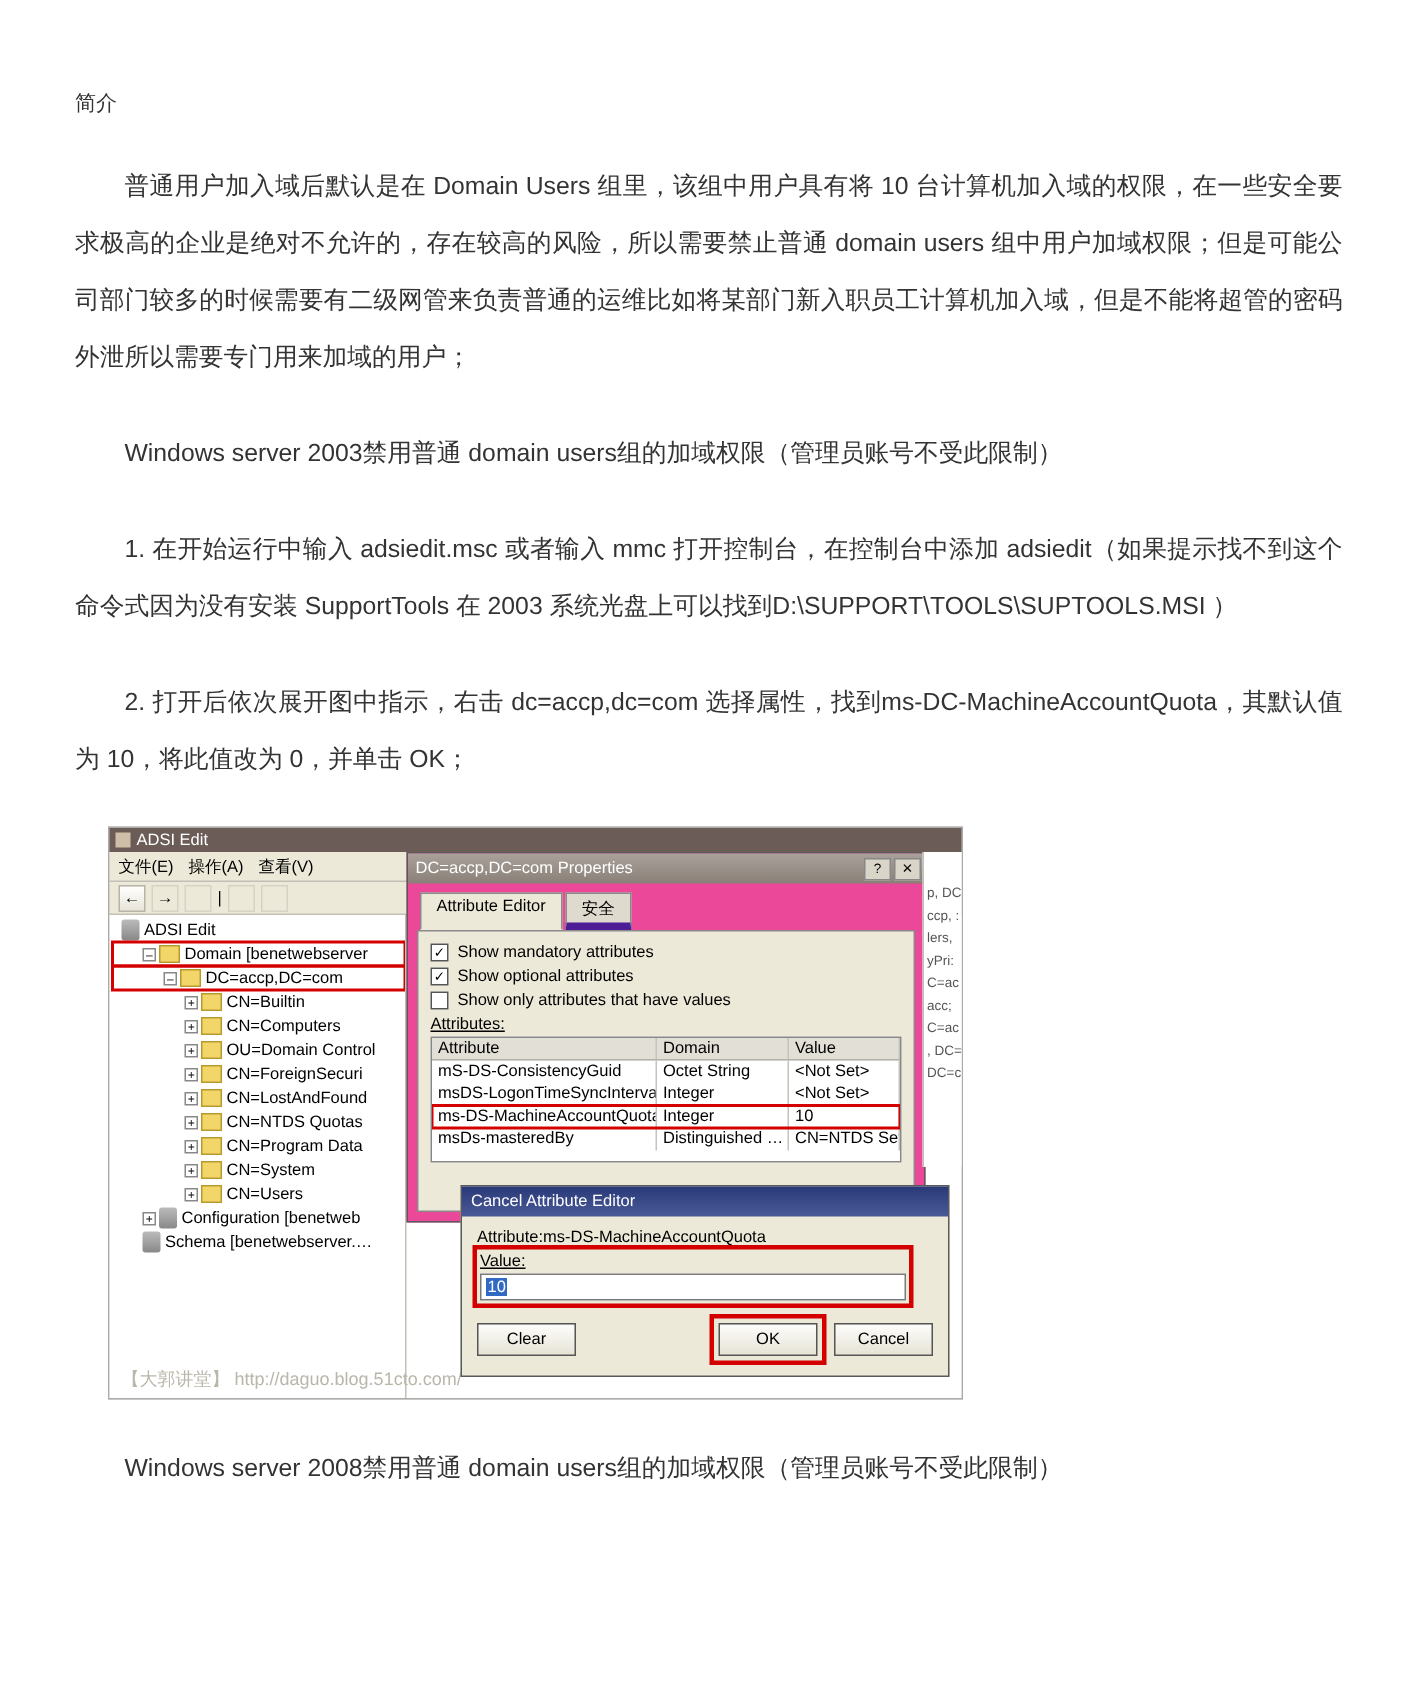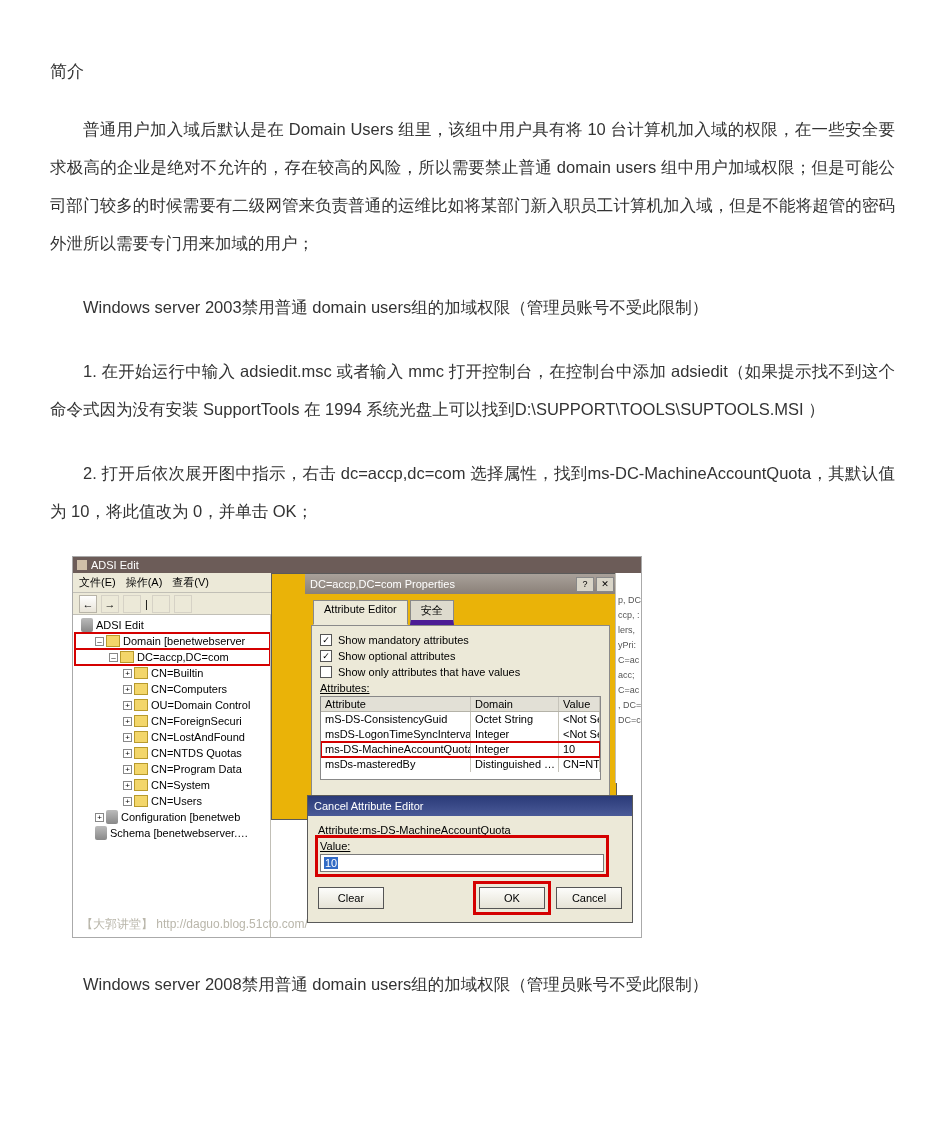--- a/index.html
+++ b/index.html
@@ -8,21 +8,21 @@
     padding: 0;
     width: 945px;
     background: #fff;
     font-family: "Microsoft YaHei", "SimSun", Arial, sans-serif;
     color: #333;
   }
   .document {
     padding: 60px 50px 40px 50px;
   }
   .section-title {
-    font-size: 17px;
+    font-size: 14px;
     margin-bottom: 28px;
   }
   .para {
     font-size: 16.5px;
     line-height: 2.3;
     margin-bottom: 26px;
     text-align: justify;
   }
   .para.indent { text-indent: 2em; }
   .numbered.indent { text-indent: 2em; }
@@ -128,23 +128,22 @@
 
   
   .dialog-layer {
     position: relative;
     flex: 1;
   }
   .prop-dialog {
     position: absolute;
     left: 0px; top: -42px;
     width: 346px;
-    background: #eab308;
+    background: #ec4899;
     border: 1px solid #5a5a5a;
-    padding-left: 33px;
   }
   .prop-titlebar {
     height: 20px;
     background: linear-gradient(#a9a19a,#8a8078);
     color: #fff;
     display: flex; align-items: center; justify-content: space-between;
     padding: 0 2px 0 5px;
   }
   .win-btns { display:flex; gap:2px; }
   .win-btns .wb {
@@ -265,21 +264,21 @@
 <body>
 
 <div class="document">
 
   <div class="section-title">简介</div>
 
   <div class="para indent">普通用户加入域后默认是在 Domain Users 组里，该组中用户具有将 10 台计算机加入域的权限，在一些安全要求极高的企业是绝对不允许的，存在较高的风险，所以需要禁止普通 domain users 组中用户加域权限；但是可能公司部门较多的时候需要有二级网管来负责普通的运维比如将某部门新入职员工计算机加入域，但是不能将超管的密码外泄所以需要专门用来加域的用户；</div>
 
   <div class="para indent">Windows server 2003禁用普通 domain users组的加域权限（管理员账号不受此限制）</div>
 
-  <div class="para numbered indent">1. 在开始运行中输入 adsiedit.msc 或者输入 mmc 打开控制台，在控制台中添加 adsiedit（如果提示找不到这个命令式因为没有安装 SupportTools 在 1994 系统光盘上可以找到D:\SUPPORT\TOOLS\SUPTOOLS.MSI ）</div>
+  <div class="para numbered indent">1. 在开始运行中输入 adsiedit.msc 或者输入 mmc 打开控制台，在控制台中添加 adsiedit（如果提示找不到这个命令式因为没有安装 SupportTools 在 2003 系统光盘上可以找到D:\SUPPORT\TOOLS\SUPTOOLS.MSI ）</div>
 
   <div class="para numbered indent">2. 打开后依次展开图中指示，右击 dc=accp,dc=com 选择属性，找到ms-DC-MachineAccountQuota，其默认值为 10，将此值改为 0，并单击 OK；</div>
 
   <div class="figure">
 
     <div class="adsi-titlebar">
       <div class="sq"></div>
       <span>ADSI Edit</span>
     </div>
 

